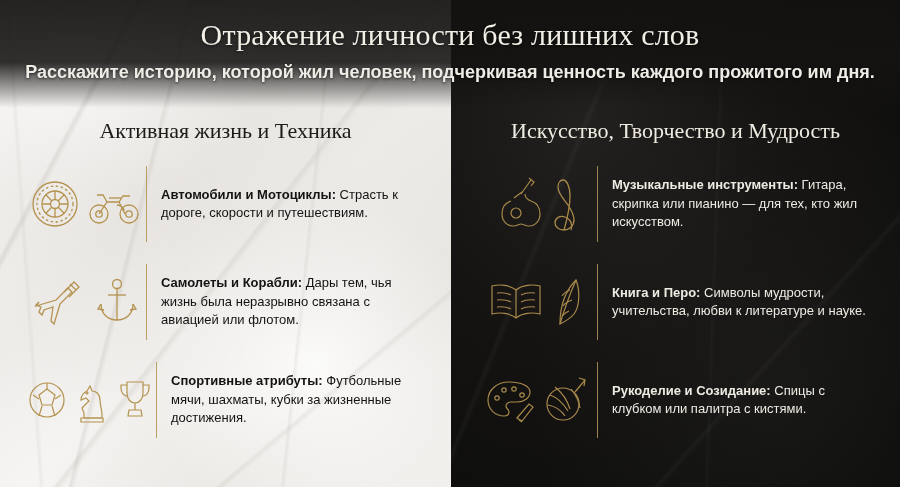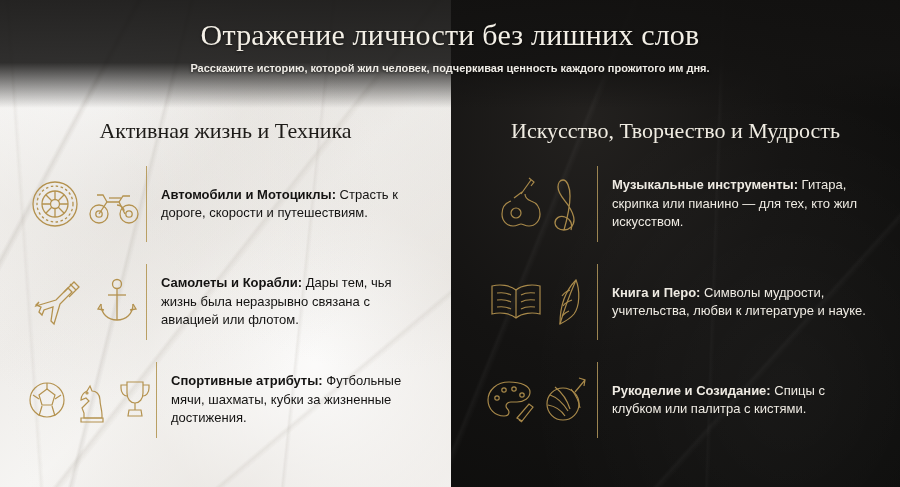--- a/index.html
+++ b/index.html
@@ -78,21 +78,21 @@
     padding-top: 18px;
     font-family: "Liberation Serif", serif;
     font-size: 30px;
     font-weight: 400;
     letter-spacing: .2px;
     color: #f3efe6;
     text-shadow: 0 1px 3px rgba(0,0,0,.55);
   }
   .hero-sub {
     margin: 10px 0 0 0;
-    font-size: 11px;
+    font-size: 18px;
     font-weight: 700;
     color: #efece6;
     text-shadow: 0 1px 3px rgba(0,0,0,.6);
   }
   
   .header-band {
     position: absolute;
     left: 0; top: 0;
     width: 900px; height: 108px;
     background: linear-gradient(180deg, rgba(18,17,16,0.92) 0%, rgba(20,19,18,0.88) 58%, rgba(22,21,20,0.0) 100%);

